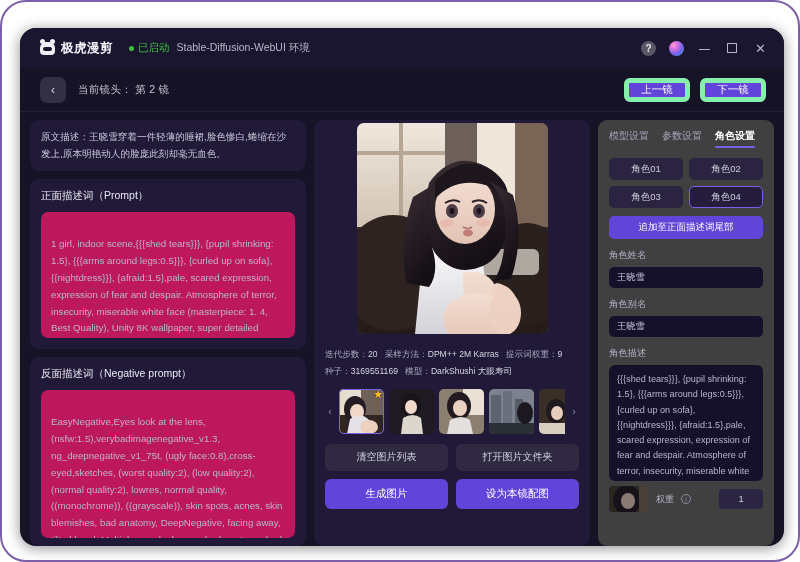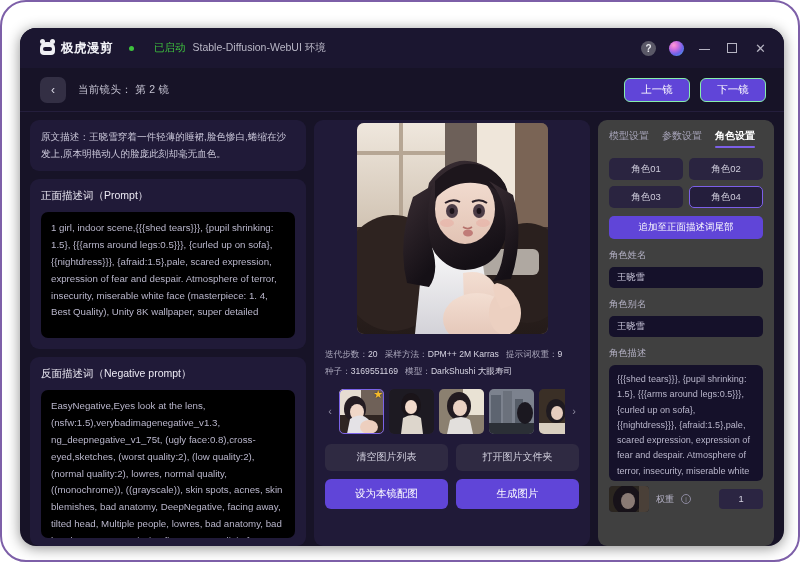--- a/index.html
+++ b/index.html
@@ -50,21 +50,21 @@
   .logo-icon::after { right: 0; }
   .logo-icon i {
     position: absolute; left: 3px; top: 5px;
     width: 9px; height: 4px;
     background: #1b1630; border-radius: 2px;
   }
   .logo-text {
     color: #f2f2f7; font-size: 12.5px; font-weight: bold;
     letter-spacing: .5px;
   }
-  .status-wrap { display: flex; align-items: center; gap: 20px; margin-left: 16px; }
+  .status-wrap { display: flex; align-items: center; gap: 4px; margin-left: 16px; }
   .status-dot { width: 5px; height: 5px; border-radius: 50%; background: #3ec13e; }
   .status-text { color: #3ec13e; font-size: 10.5px; }
   .env-text { color: #b9b7c6; font-size: 10.5px; margin-left: 7px; }
 
   .win-ctrls {
     position: absolute; right: 16px; top: 0; height: 40px;
     display: flex; align-items: center; gap: 13px;
   }
   .help-icon {
     width: 15px; height: 15px; border-radius: 50%;
@@ -94,21 +94,21 @@
     background: #332f44; color: #d9d7e4;
     display: flex; align-items: center; justify-content: center;
     font-size: 12px;
   }
   .shot-label { color: #c5c3d2; font-size: 10.5px; letter-spacing: .3px; }
   .header-right { margin-left: auto; display: flex; gap: 10px; }
   .pill-btn {
     width: 66px; height: 24px; border-radius: 6px;
     background: #6045d8; color: #ffffff;
     font-size: 10.5px; display: flex; align-items: center; justify-content: center;
-    border: 1px solid #86efac;
+    border: 5px solid #86efac;
   }
 
   
   .body-cols {
     display: flex;
     height: 434px;
     padding: 8px 10px 0 10px;
     gap: 8px;
   }
 
@@ -126,23 +126,23 @@
   .panel {
     background: #201a38;
     border-radius: 9px;
     padding: 10px 11px 11px 11px;
   }
   .panel-title {
     color: #ebe9f3; font-size: 10.5px; font-weight: normal;
     margin-bottom: 9px;
   }
   .textbox {
-    background: #000000;
+    background: #be185d;
     border-radius: 7px;
-    padding: 8px 10px;
+    padding: 24px 10px;
     color: #b9b6cb;
     font-size: 9.7px;
     line-height: 1.74;
     word-break: break-word;
   }
   .panel-prompt .textbox { height: 126px; overflow: hidden; }
   .panel-negative { flex: 1; overflow: hidden; }
   .panel-negative .textbox { height: 148px; overflow: hidden; }
 
   
@@ -453,22 +453,22 @@
                   <rect x="0" y="34" width="45" height="11" fill="#d9cfc0"></rect>
                 </svg>
             </div>
           </div>
           <span class="arrow">›</span>
         </div>
 
         <div class="btn-grid">
           <div class="btn-flat">清空图片列表</div>
           <div class="btn-flat">打开图片文件夹</div>
+          <div class="btn-primary">生成图片</div>
           <div class="btn-primary">设为本镜配图</div>
-          <div class="btn-primary">生成图片</div>
         </div>
       </div>
 
       <div class="col-right">
         <div class="tabs">
           <div class="tab">模型设置</div>
           <div class="tab">参数设置</div>
           <div class="tab active">角色设置</div>
         </div>
 

